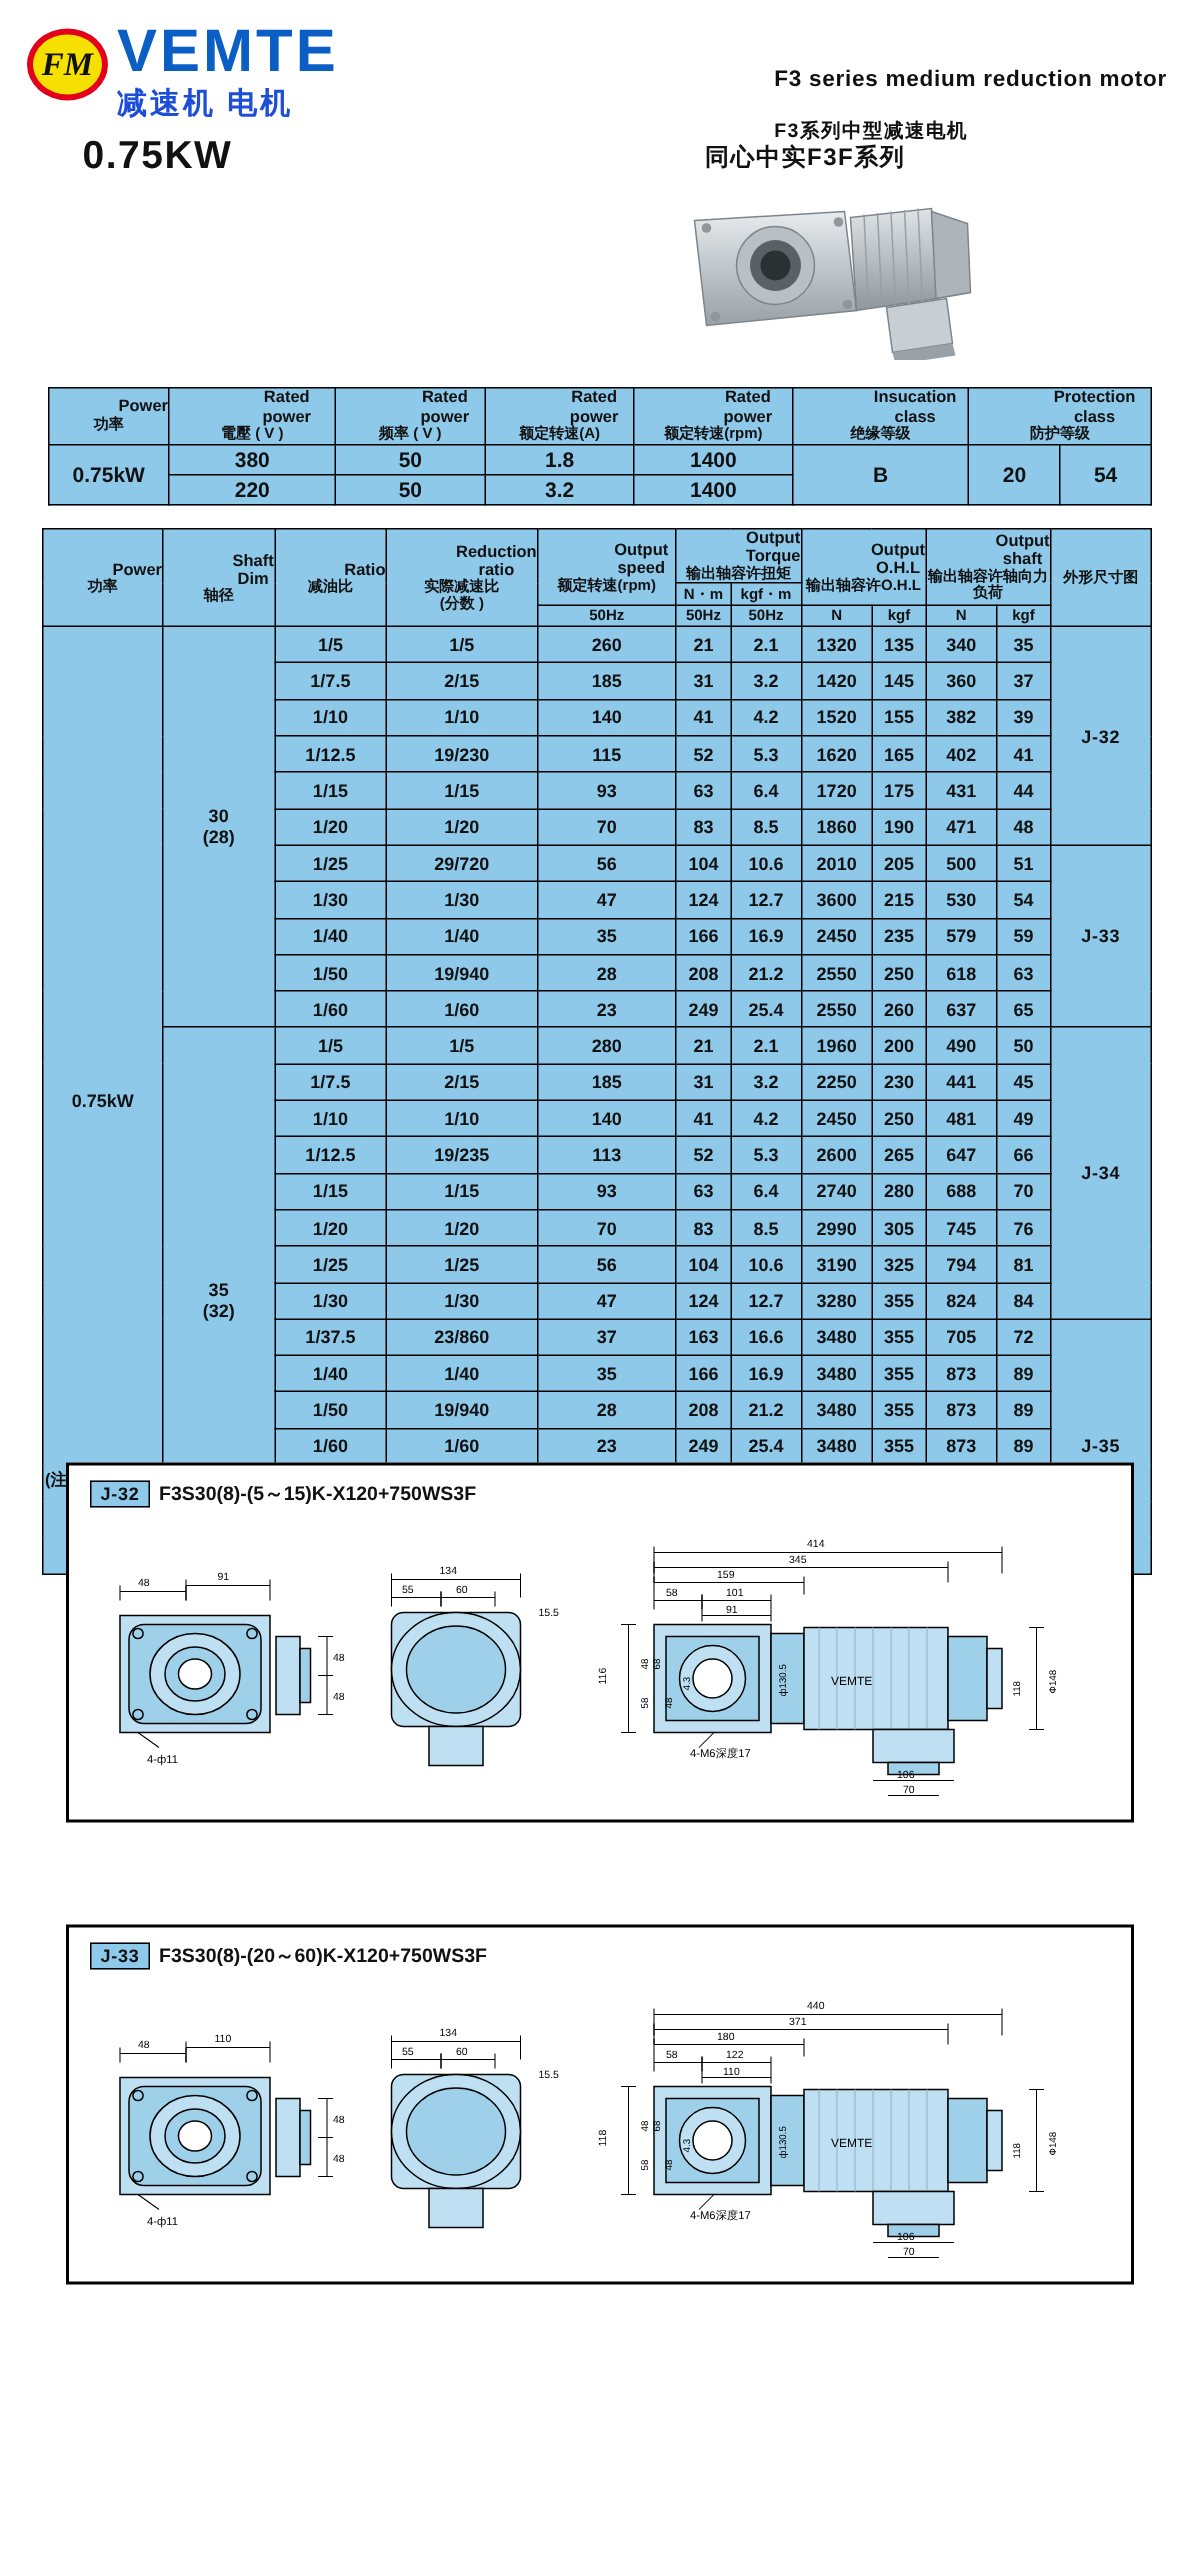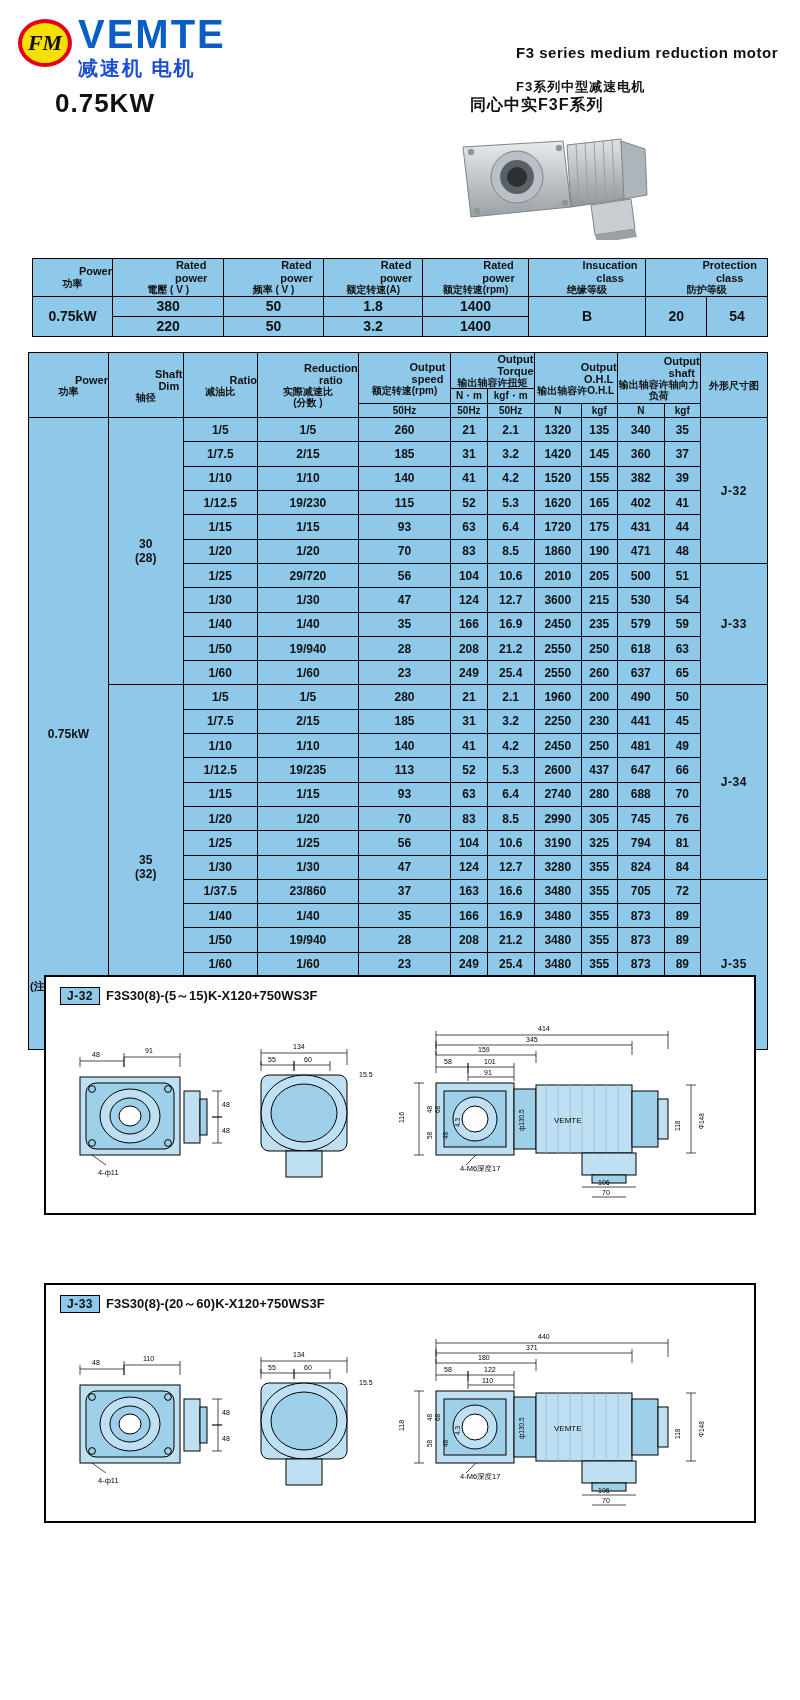--- a/index.html
+++ b/index.html
@@ -426,21 +426,21 @@
         <td>481</td>
         <td>49</td>
       </tr>
       <tr>
         <td>1/12.5</td>
         <td>19/235</td>
         <td>113</td>
         <td>52</td>
         <td>5.3</td>
         <td>2600</td>
-        <td>437</td>
+        <td>265</td>
         <td>647</td>
         <td>66</td>
       </tr>
       <tr>
         <td>1/15</td>
         <td>1/15</td>
         <td>93</td>
         <td>63</td>
         <td>6.4</td>
         <td>2740</td>

